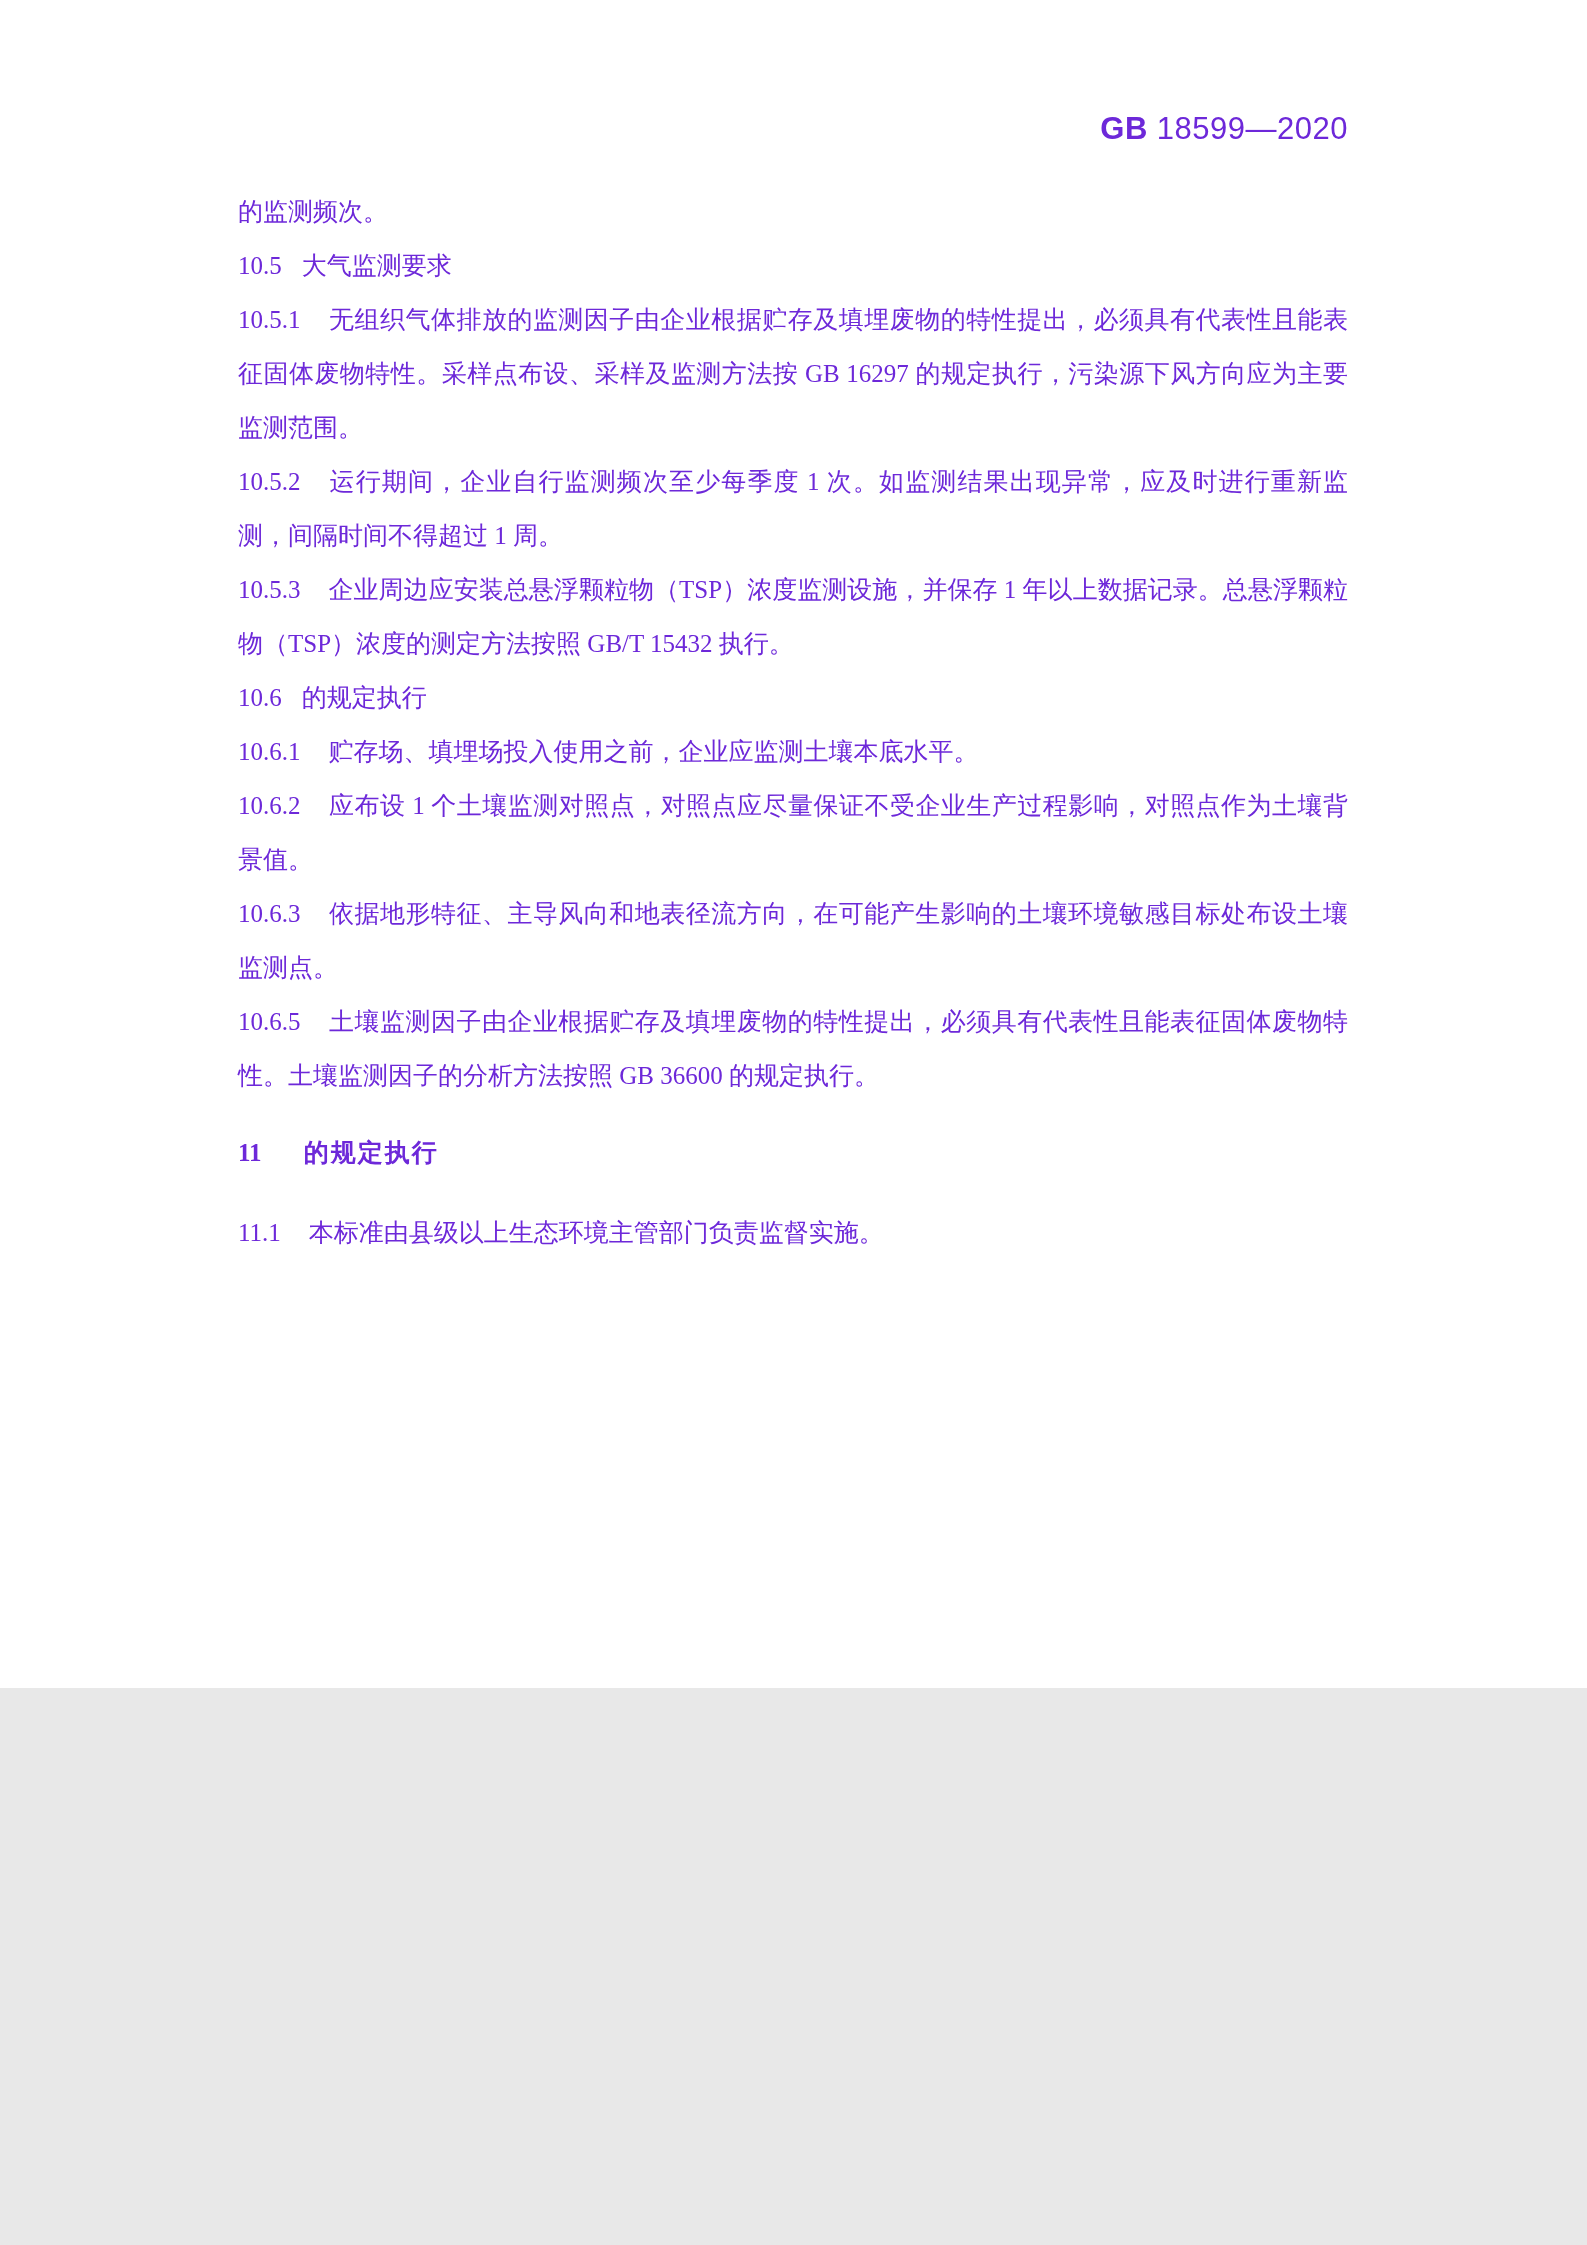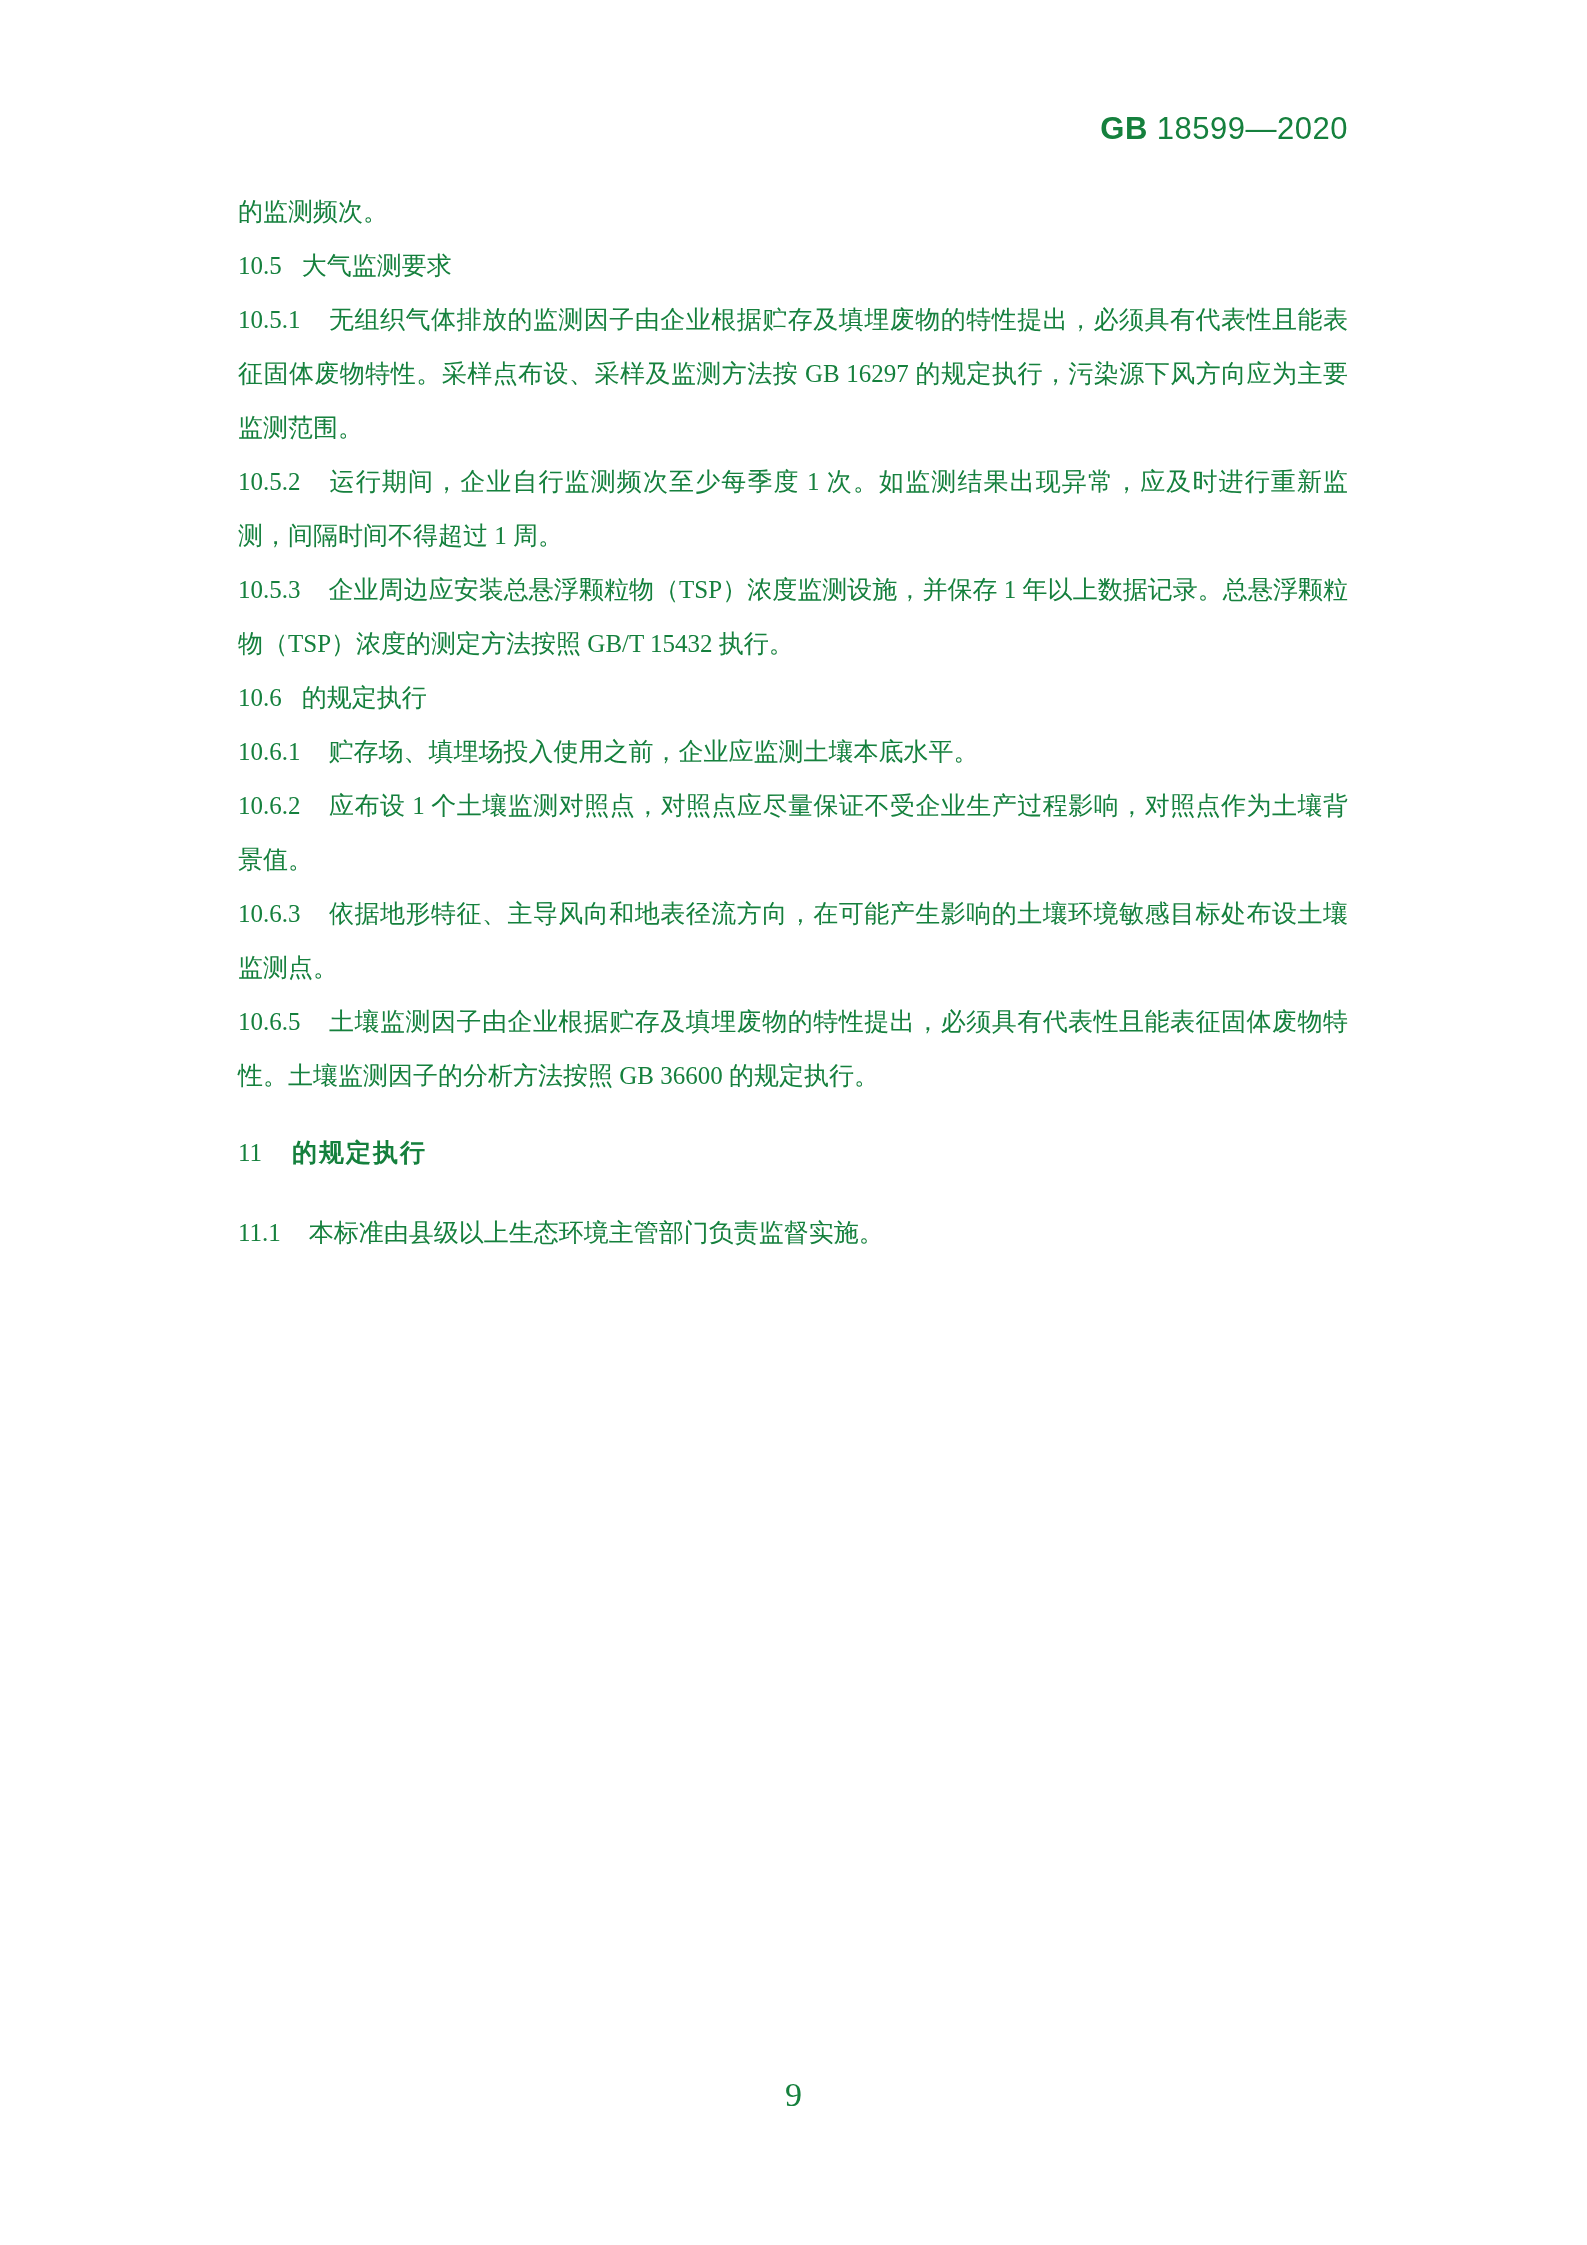--- a/index.html
+++ b/index.html
@@ -1,22 +1,22 @@
 <!DOCTYPE html>
 <html><head>
 <meta charset="utf-8">
 <style>
   html, body { margin: 0; padding: 0; background: #e8e8e8; }
   .page {
     position: relative;
     width: 1587px;
-    height: 2245px;
+    height: 1688px;
     margin: 0 auto;
     background: #ffffff;
-    color: #15803d;
+    color: #6d28d9;
     font-family: "Liberation Serif", "DejaVu Serif", serif;
     overflow: hidden;
   }
   .page-header {
     position: absolute;
     top: 112px;
     right: 239px;
     font-family: "Liberation Sans", "DejaVu Sans", sans-serif;
     font-size: 31px;
     line-height: 34px;
@@ -35,23 +35,23 @@
     text-justify: inter-ideograph;
   }
   .doc-content p { margin: 0; }
   p.body .num { margin-right: 28px; }
   p.h2 .num { margin-right: 20px; }
   p.h1 {
     margin: 22px 0 26px 0 !important;
     font-weight: bold;
   }
   p.h1 .num {
-    font-weight: normal;
+    font-weight: bold;
     font-family: "Liberation Serif", "DejaVu Serif", serif;
-    margin-right: 30px;
+    margin-right: 42px;
   }
   p.h1 .txt {
     font-family: "Liberation Sans", "DejaVu Sans", sans-serif;
     letter-spacing: 2px;
   }
   .page-footer {
     position: absolute;
     top: 2073px;
     left: 0;
     width: 100%;

